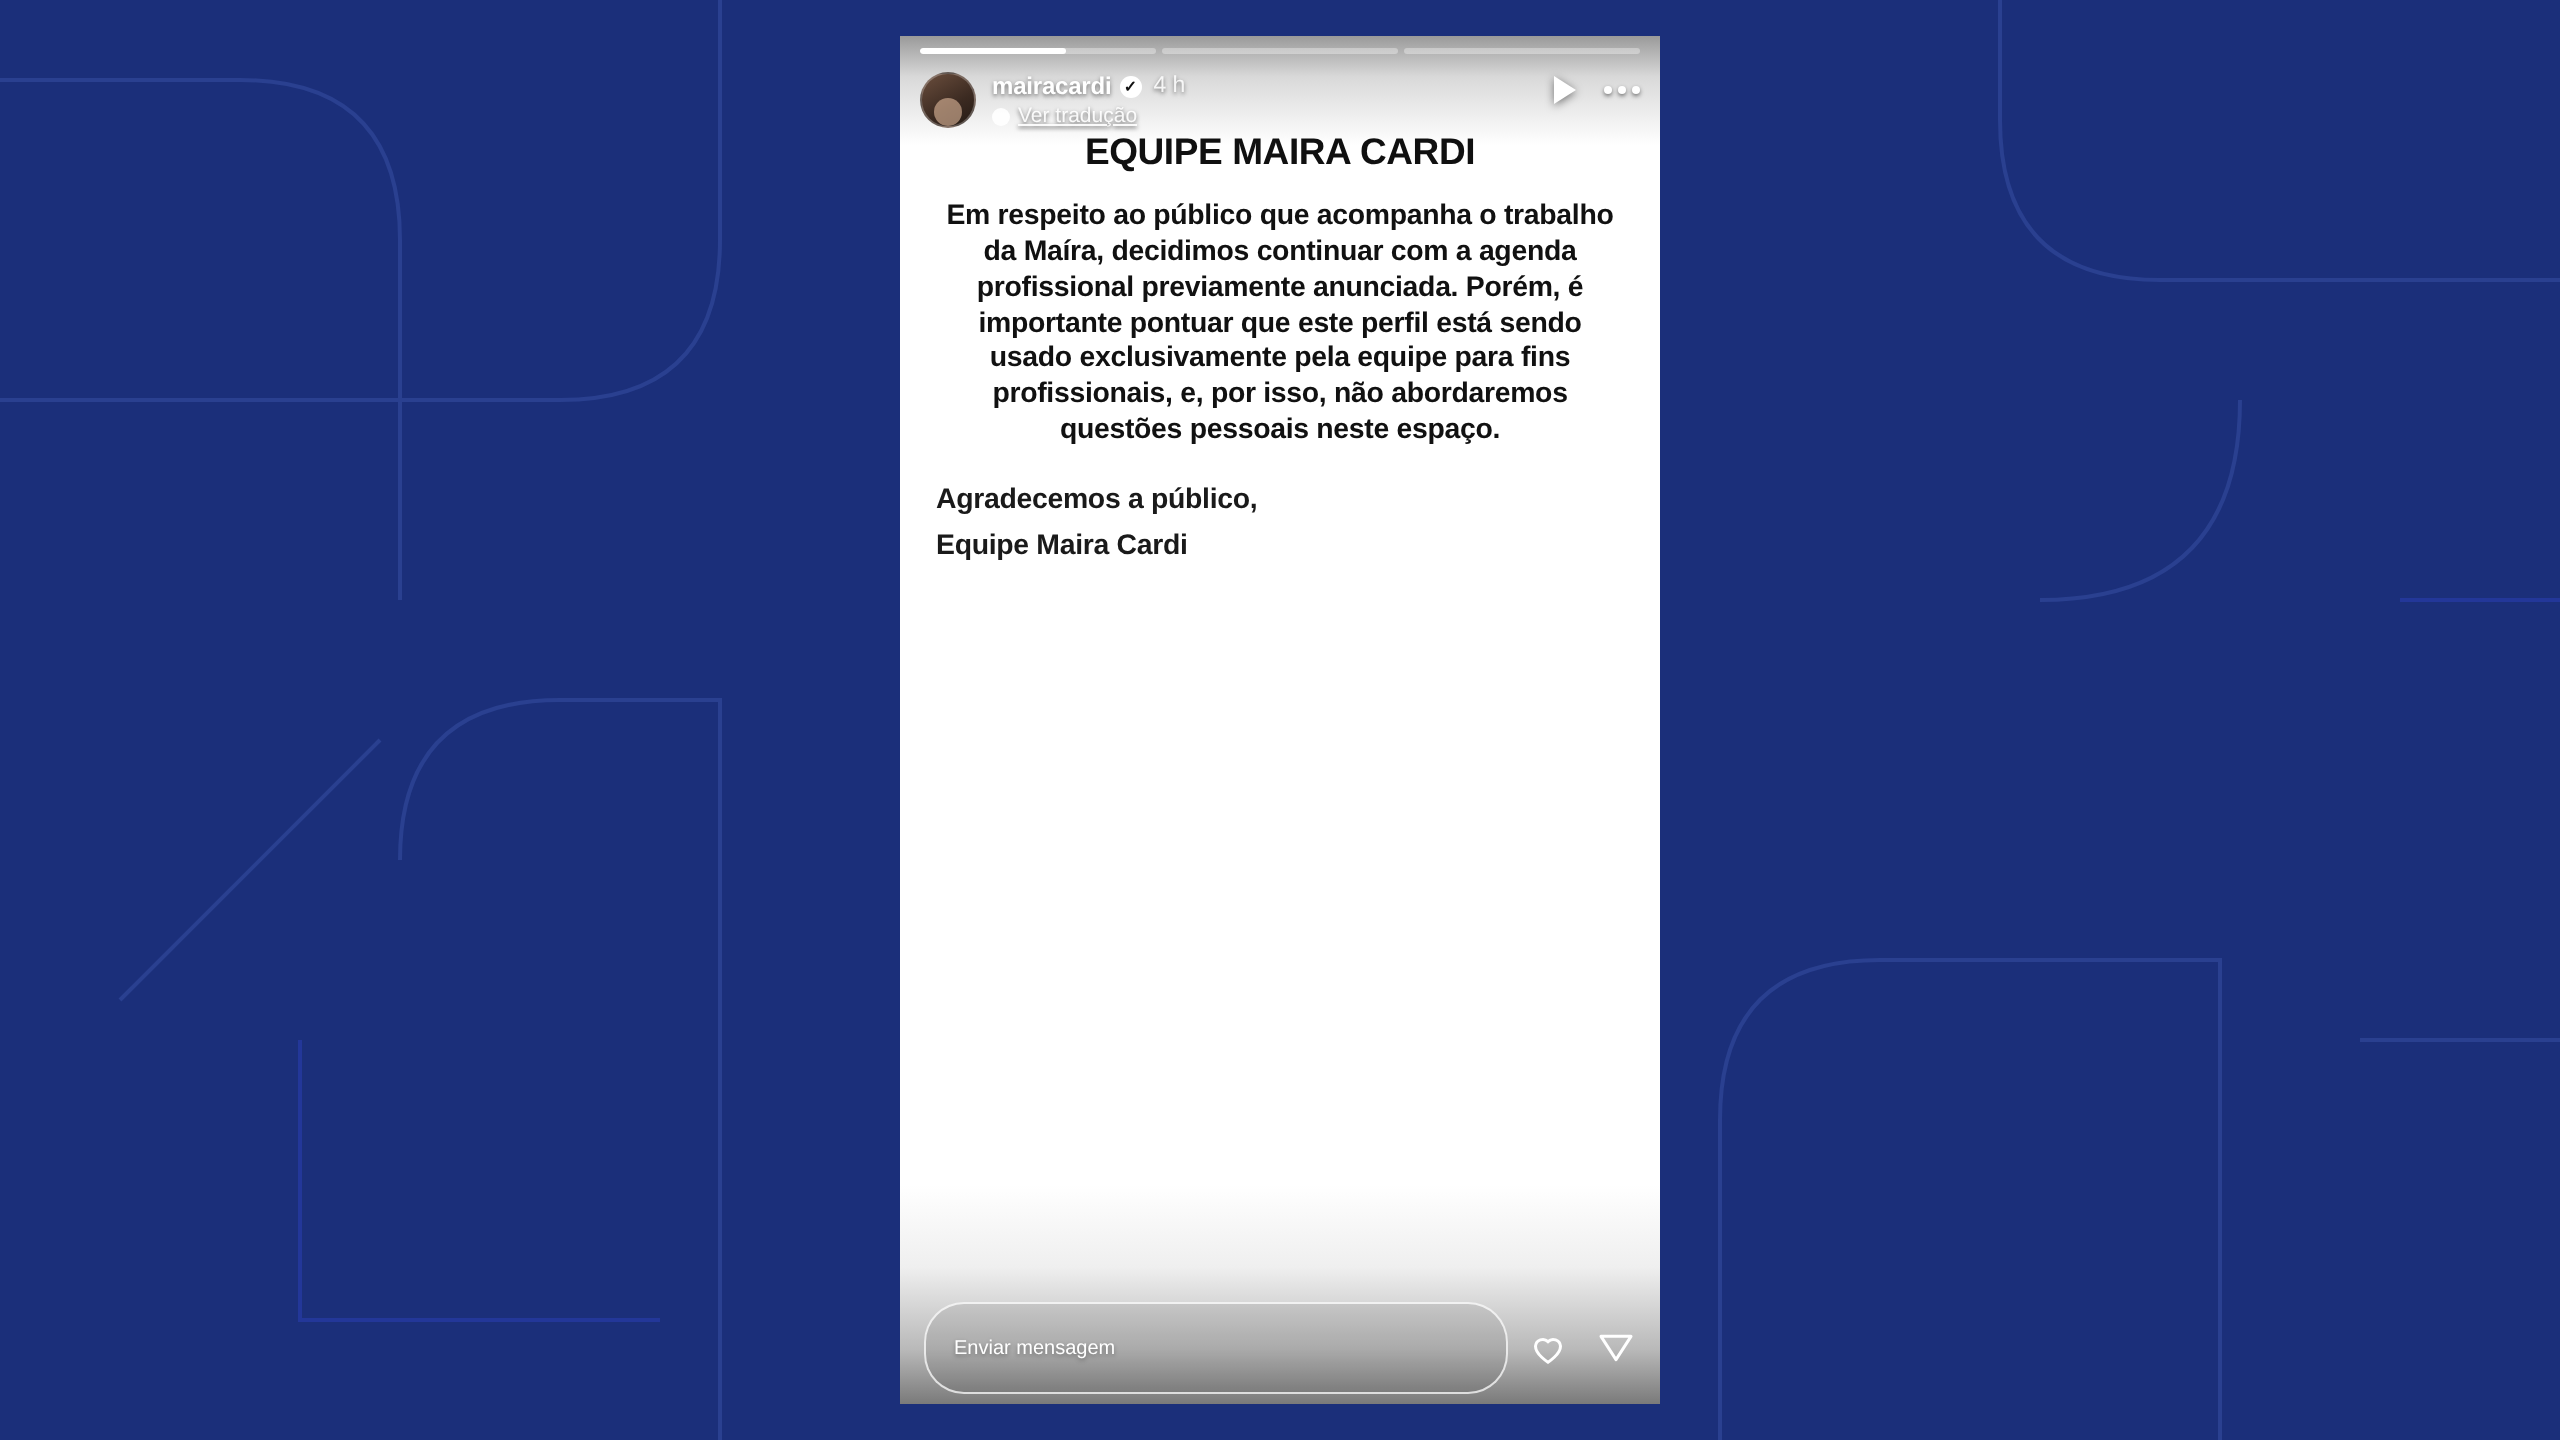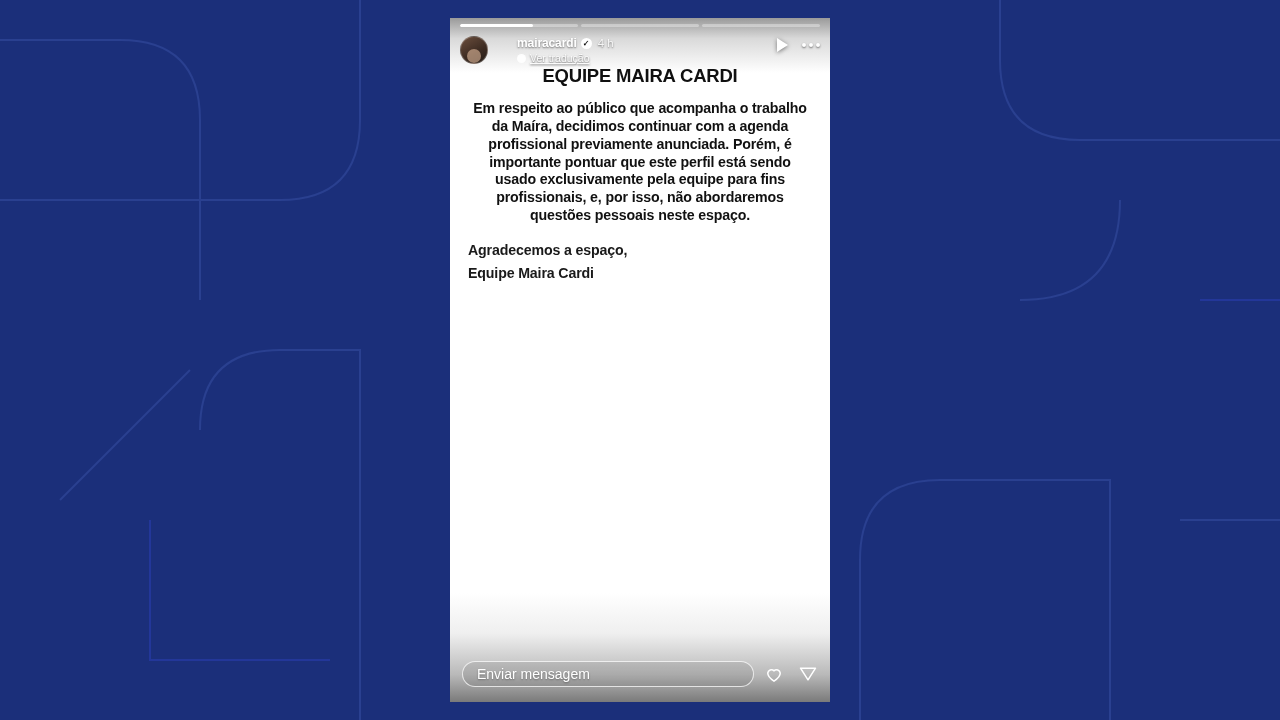--- a/index.html
+++ b/index.html
@@ -66,21 +66,20 @@
   
   .story-header {
     position: absolute;
     top: 16px;
     left: 10px;
     right: 10px;
     height: 42px;
     display: flex;
     align-items: flex-start;
     z-index: 6;
-    gap: 21px;
   }
   .avatar {
     width: 26px;
     height: 26px;
     border-radius: 50%;
     background: linear-gradient(150deg,#6b4e3d 0%, #3b2a21 60%, #241a14 100%);
     flex: 0 0 auto;
     margin-top: 2px;
     position: relative;
     overflow: hidden;
@@ -245,26 +244,26 @@
     left: 0; right: 0; bottom: 0;
     height: 56px;
     display: flex;
     align-items: center;
     padding: 0 12px;
     gap: 10px;
     z-index: 7;
   }
   .reply-box {
     flex: 1;
-    height: 26px;
+    height: 46px;
     border-radius: 20px;
     border: 1px solid rgba(255,255,255,0.75);
     background: rgba(0,0,0,0.08);
     color: #ffffff;
-    font-size: 14px;
+    font-size: 10px;
     display: flex;
     align-items: center;
     padding: 0 14px;
     box-sizing: border-box;
     text-shadow: 0 1px 2px rgba(0,0,0,0.35);
     cursor: text;
   }
   .footer-icons {
     display: flex;
     align-items: center;
@@ -315,21 +314,21 @@
 
   <div class="side-shade-l"></div>
   <div class="side-shade-r"></div>
 
   <div class="story">
 
     <div class="story-card">
       <div class="card-inner">
         <div class="story-title">EQUIPE MAIRA CARDI</div>
         <p class="story-para">Em respeito ao público que acompanha o trabalho da Maíra, decidimos continuar com a agenda profissional previamente anunciada. Porém, é importante pontuar que este perfil está sendo usado exclusivamente pela equipe para fins profissionais, e, por isso, não abordaremos questões pessoais neste espaço.</p>
-        <div class="story-sign">Agradecemos a espaço,</div>
+        <div class="story-sign">Agradecemos a público,</div>
         <div class="story-sign">Equipe Maira Cardi</div>
       </div>
     </div>
 
     <div class="progress-row">
       <div class="progress-seg">
         <div class="fill" id="seg-fill" style="width:62%"></div>
       </div>
       <div class="progress-seg"></div>
       <div class="progress-seg"></div>

